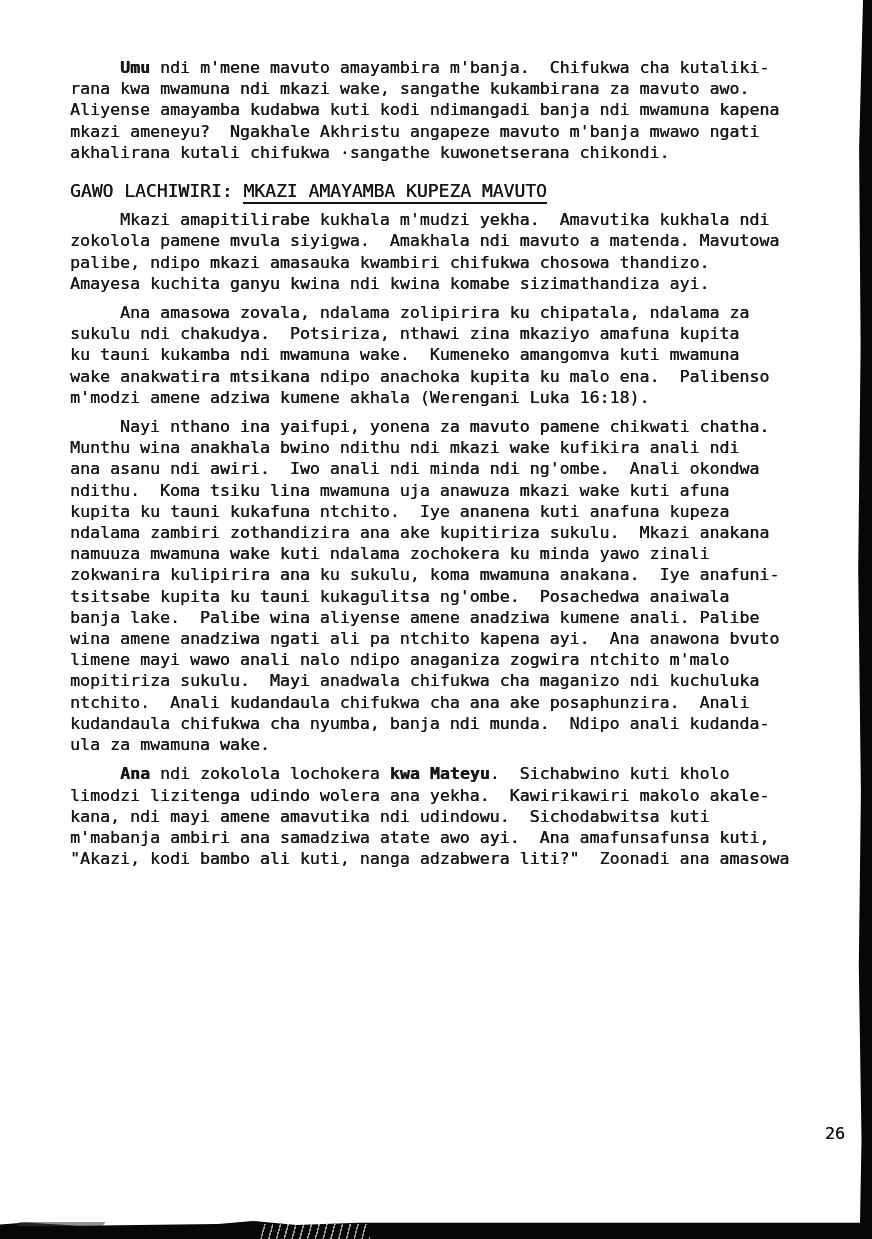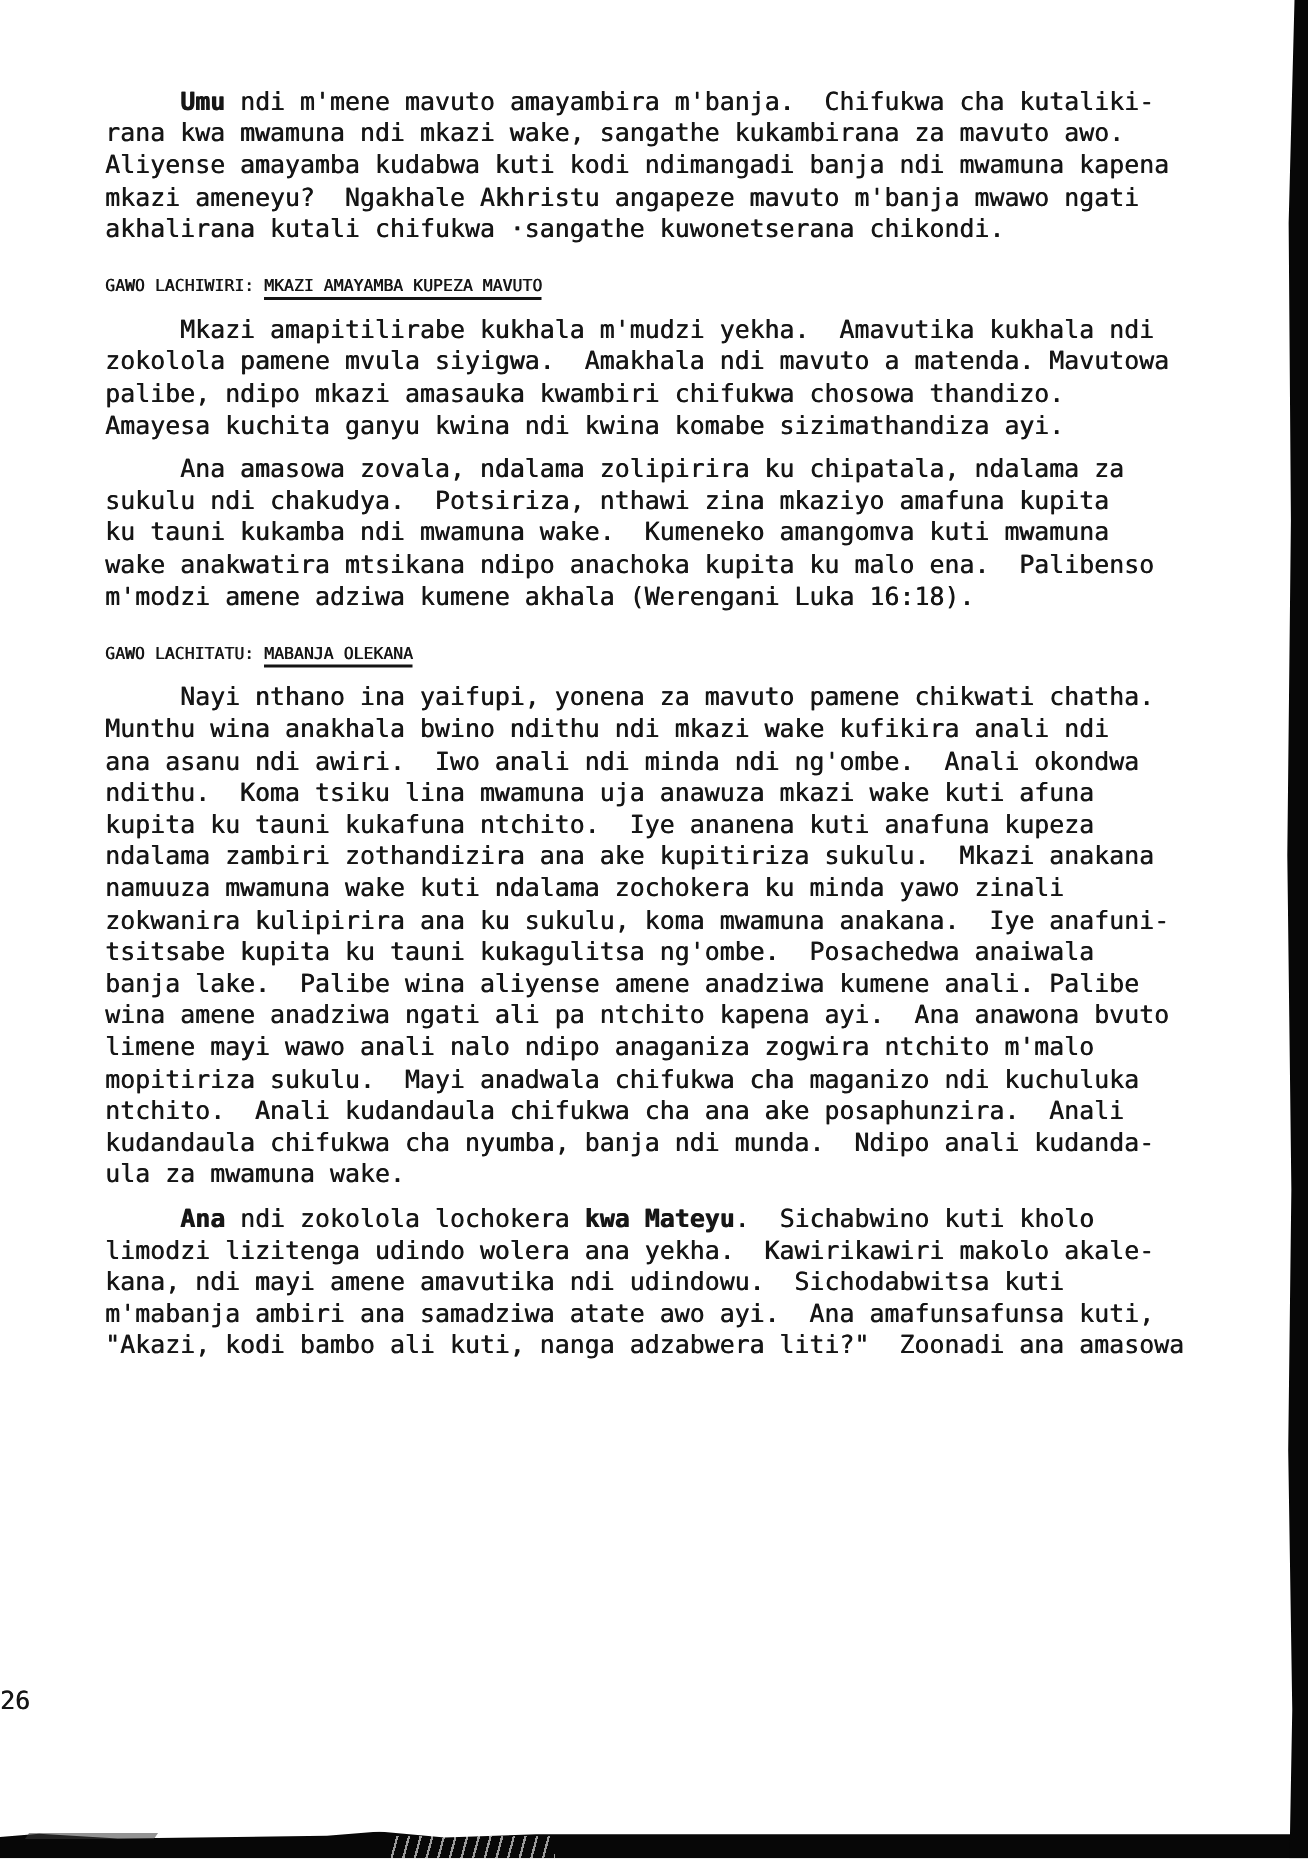--- a/index.html
+++ b/index.html
@@ -17,33 +17,33 @@
     font-size: 16.6px;
     line-height: 21.2px;
     text-shadow: 0.35px 0 0 currentColor; 
   }
   .para {
     margin: 0 0 8px 0;
     white-space: pre-wrap;
   }
   .heading {
     margin: 17px 0 8px 0;
-    font-size: 11px;
+    font-size: 18px;
     font-weight: normal;
     white-space: pre;
   }
   .heading .title {
     border-bottom: 2px solid #141414;
     padding-bottom: 1px;
   }
   .b { font-weight: bold; text-shadow: 0.5px 0 0 currentColor; }
   .page-number {
     position: absolute;
     top: 1124px; left: 0; width: 845px;
-    text-align: left;
+    text-align: right;
     font-size: 16.6px;
     text-shadow: 0.35px 0 0 currentColor;
   }
   .scan-edge-right {
     position: absolute; top: 0; right: 0;
     width: 15px; height: 1239px;
     background: #070707;
     clip-path: polygon(40% 0%, 100% 0%, 100% 100%, 18% 100%, 30% 92%, 12% 78%, 26% 64%, 8% 46%, 24% 28%, 14% 12%);
   }
   .scan-edge-bottom {
@@ -86,21 +86,20 @@
 palibe, ndipo mkazi amasauka kwambiri chifukwa chosowa thandizo.
 Amayesa kuchita ganyu kwina ndi kwina komabe sizimathandiza ayi.</p>
 
   <p class="para">     Ana amasowa zovala, ndalama zolipirira ku chipatala, ndalama za
 sukulu ndi chakudya.  Potsiriza, nthawi zina mkaziyo amafuna kupita
 ku tauni kukamba ndi mwamuna wake.  Kumeneko amangomva kuti mwamuna
 wake anakwatira mtsikana ndipo anachoka kupita ku malo ena.  Palibenso
 m'modzi amene adziwa kumene akhala (Werengani Luka 16:18).</p>
 
 
-  <h2 class="heading"><span>GAWO LACHITATU: </span><span class="title">MABANJA OLEKANA</span></h2>
 
   <p class="para">     Nayi nthano ina yaifupi, yonena za mavuto pamene chikwati chatha.
 Munthu wina anakhala bwino ndithu ndi mkazi wake kufikira anali ndi
 ana asanu ndi awiri.  Iwo anali ndi minda ndi ng'ombe.  Anali okondwa
 ndithu.  Koma tsiku lina mwamuna uja anawuza mkazi wake kuti afuna
 kupita ku tauni kukafuna ntchito.  Iye ananena kuti anafuna kupeza
 ndalama zambiri zothandizira ana ake kupitiriza sukulu.  Mkazi anakana
 namuuza mwamuna wake kuti ndalama zochokera ku minda yawo zinali
 zokwanira kulipirira ana ku sukulu, koma mwamuna anakana.  Iye anafuni-
 tsitsabe kupita ku tauni kukagulitsa ng'ombe.  Posachedwa anaiwala

